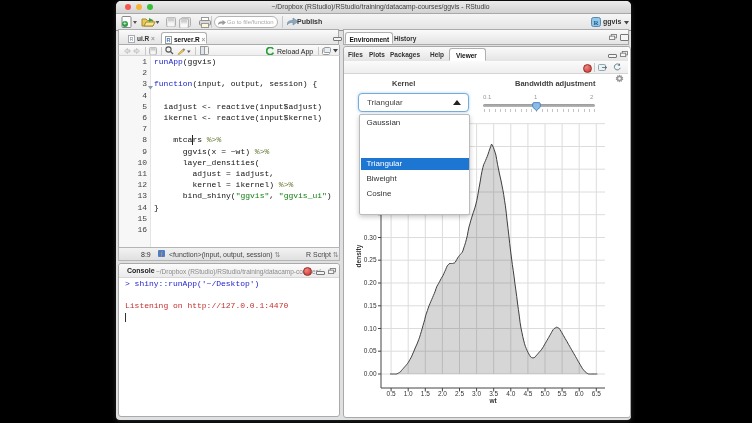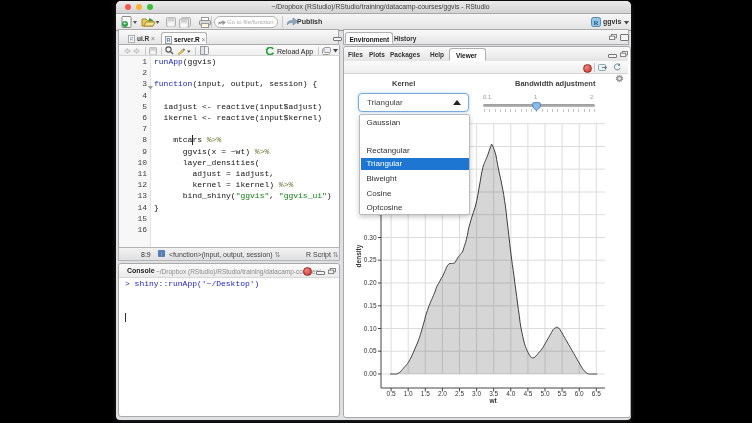--- a/index.html
+++ b/index.html
@@ -233,20 +233,21 @@
       <circle class="abs" style="left:184px;top:3px;width:7px;height:7px;border-radius:50%;background:radial-gradient(circle at 35% 30%,#ef8781,#c4312c);border:0.5px solid #9c2a24;"></circle>
       <div class="winbtns" style="left:197px;top:4px;">
             <div class="wb" style="height:2px;margin-top:3px"></div>
             <svg class="wb2" width="9" height="7" viewBox="0 0 9 7">
               <rect x="2.5" y="0.5" width="6" height="4" fill="#f4f4f4" stroke="#777"></rect>
               <rect x="0.5" y="2.5" width="6" height="4" fill="#f4f4f4" stroke="#777"></rect>
             </svg>
           </div>
     </div>
     <div class="abs" style="left:6px;top:15px;color:#1b1bcd;">&gt; shiny::runApp('~/Desktop')</div>
+    <div class="abs" style="left:6px;top:37px;color:#c62f2f;">Listening on http://127.0.0.1:4470</div>
     <div class="abs" style="left:6px;top:49px;width:1px;height:9px;background:#333;"></div>
   </div>
 
   <div id="envtabs" class="abs tabstrip">
     <div class="atab" style="left:1px;top:1.5px;bottom:0;width:46px;">
           <div class="abs" style="left:3.5px;top:3.5px;">Environment</div>
         </div>
     <div class="tab" style="left:50px;top:5px;">History</div>
     <div class="winbtns" style="left:265px;top:4px;">
           <svg class="wb2" width="9" height="7" viewBox="0 0 9 7">
@@ -407,21 +408,19 @@
     <div class="tick" style="left:234.3px;"></div>
     <div class="tick" style="left:239.6px;"></div>
     <div class="tick" style="left:244.8px;"></div>
     <div class="tick" style="left:250.0px;"></div>
     <svg class="icon" style="left:187.5px;top:55px;z-index:5" width="9" height="10" viewBox="0 0 9 10">
       <path d="M0.7 2 Q0.7 0.6 2.1 0.6 L6.9 0.6 Q8.3 0.6 8.3 2 L8.3 4.4 Q8.3 5.7 7.2 6 L4.5 8.8 L1.8 6 Q0.7 5.7 0.7 4.4 Z" fill="#8abbe9" stroke="#4a7fb5" stroke-width="0.9"></path>
     </svg>
 
     <div id="ddmenu" class="abs">
       <div class="dditem" style="top:1px;">Gaussian</div>
-      <div class="dditem" style="top:29.4px;">Rectangular</div>
       <div class="dditem ddsel" style="top:43.5px;height:11.6px;line-height:11.6px;">Triangular</div>
       <div class="dditem" style="top:57.8px;">Biweight</div>
       <div class="dditem" style="top:72px;">Cosine</div>
-      <div class="dditem" style="top:86.2px;">Optcosine</div>
     </div>
   </div>
  </div>
 </div>
 
 </body></html>

